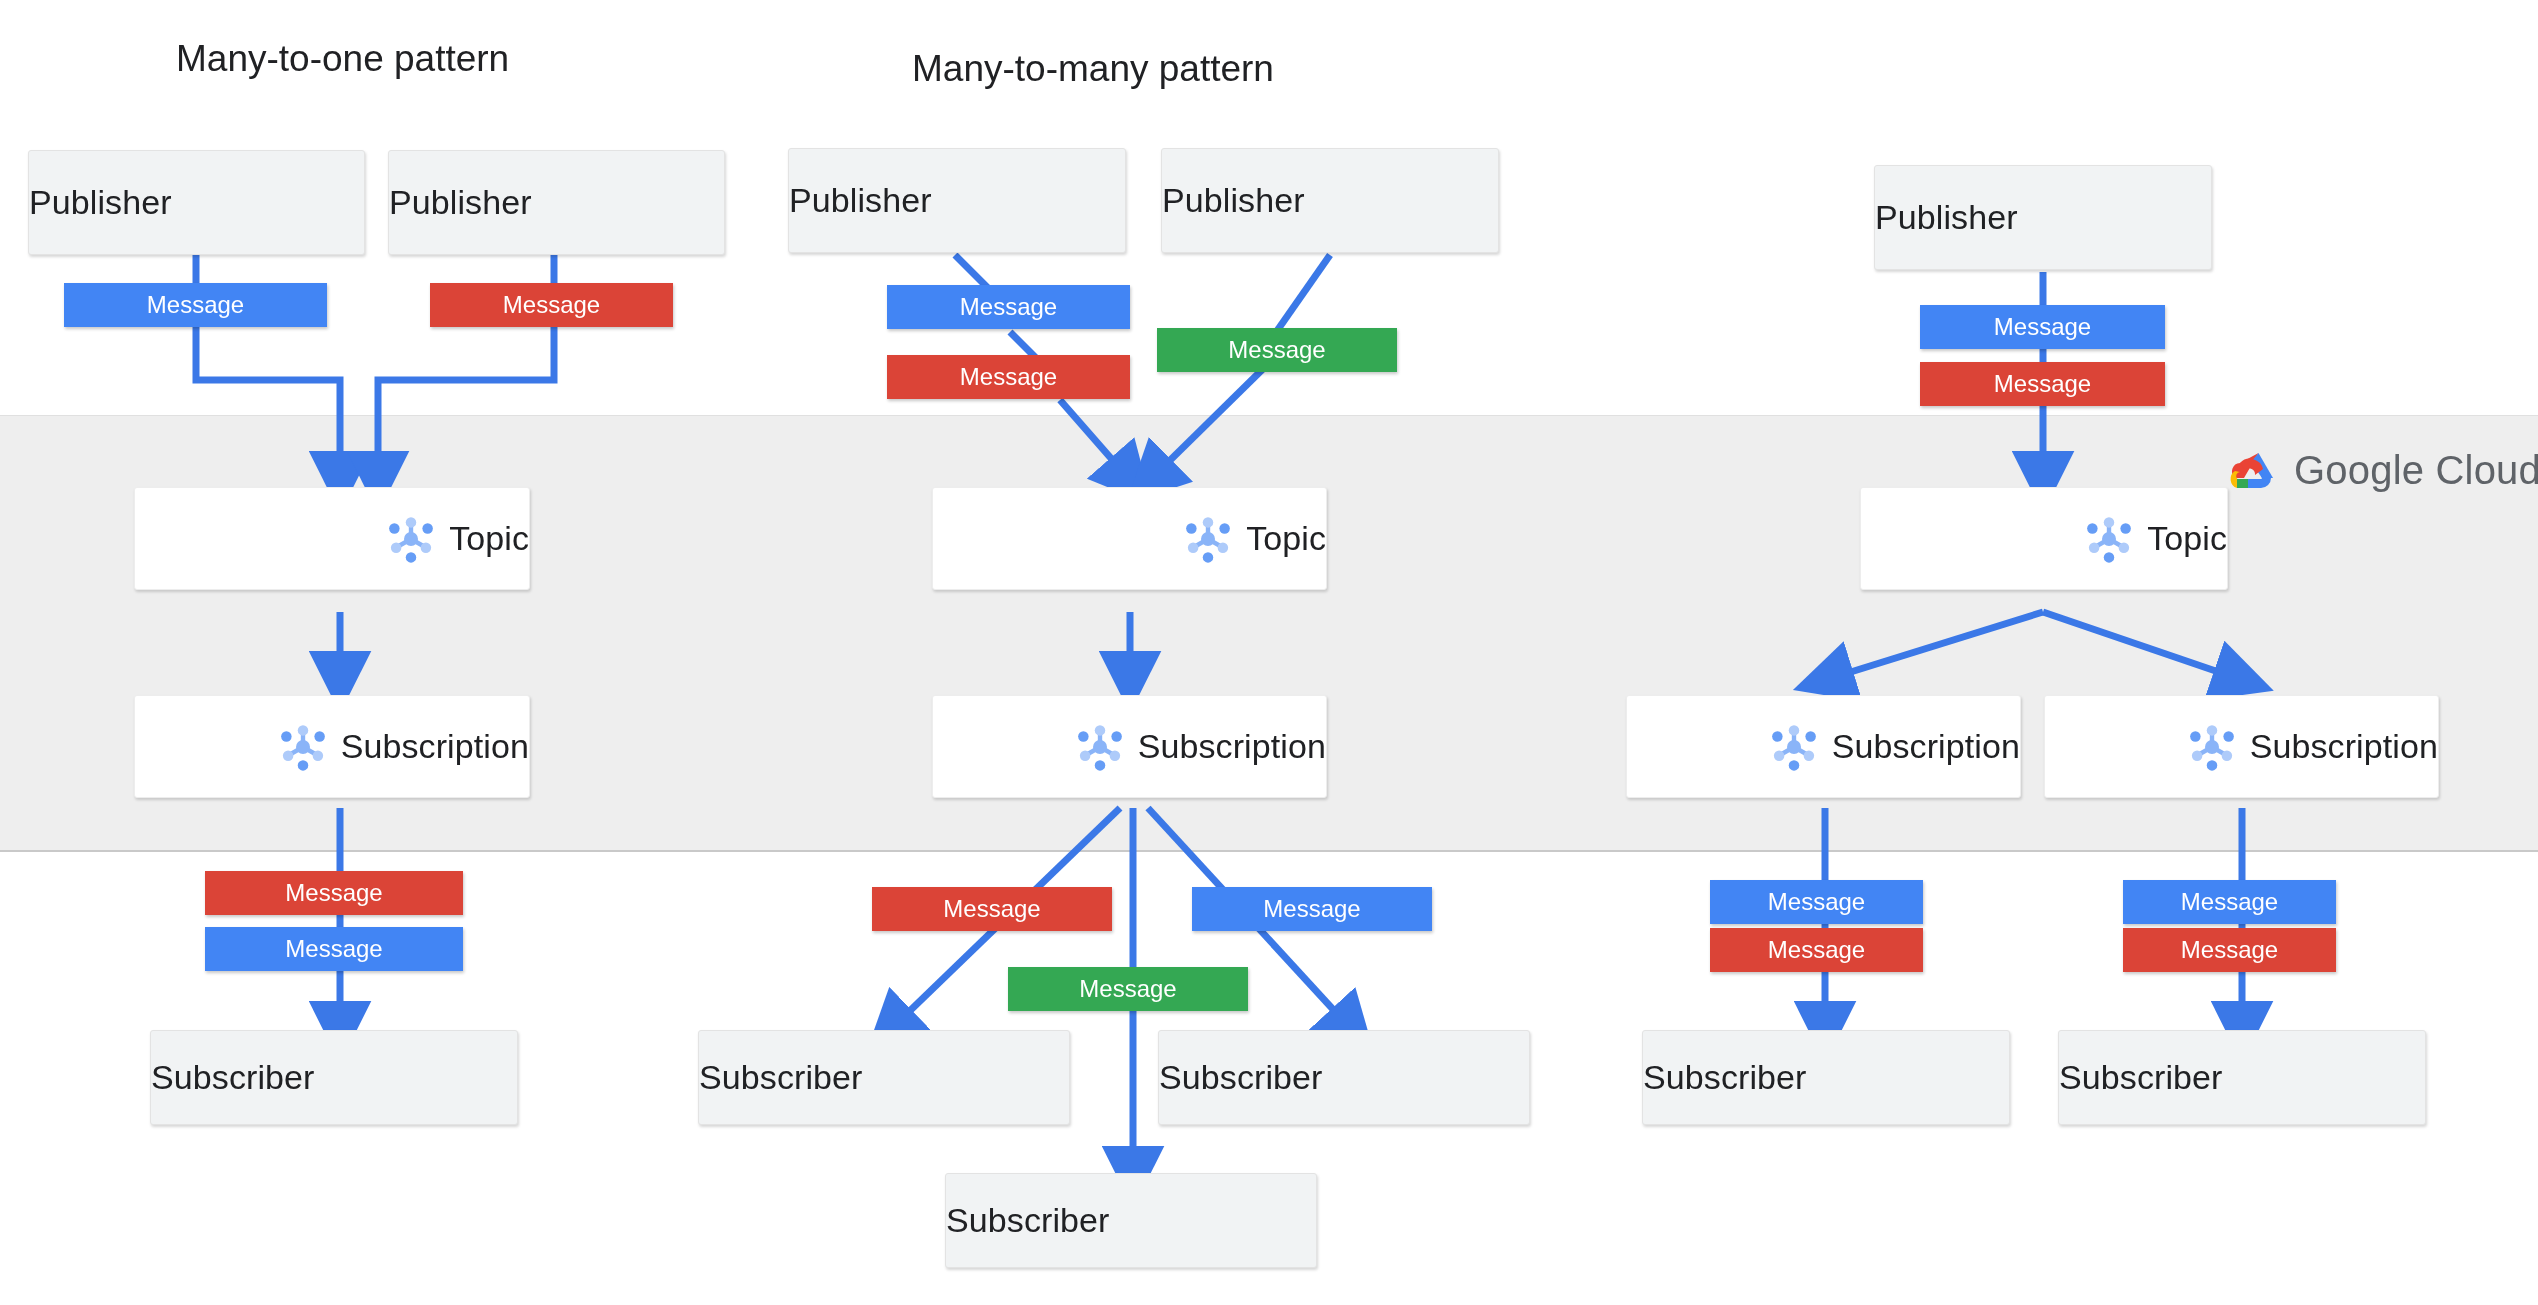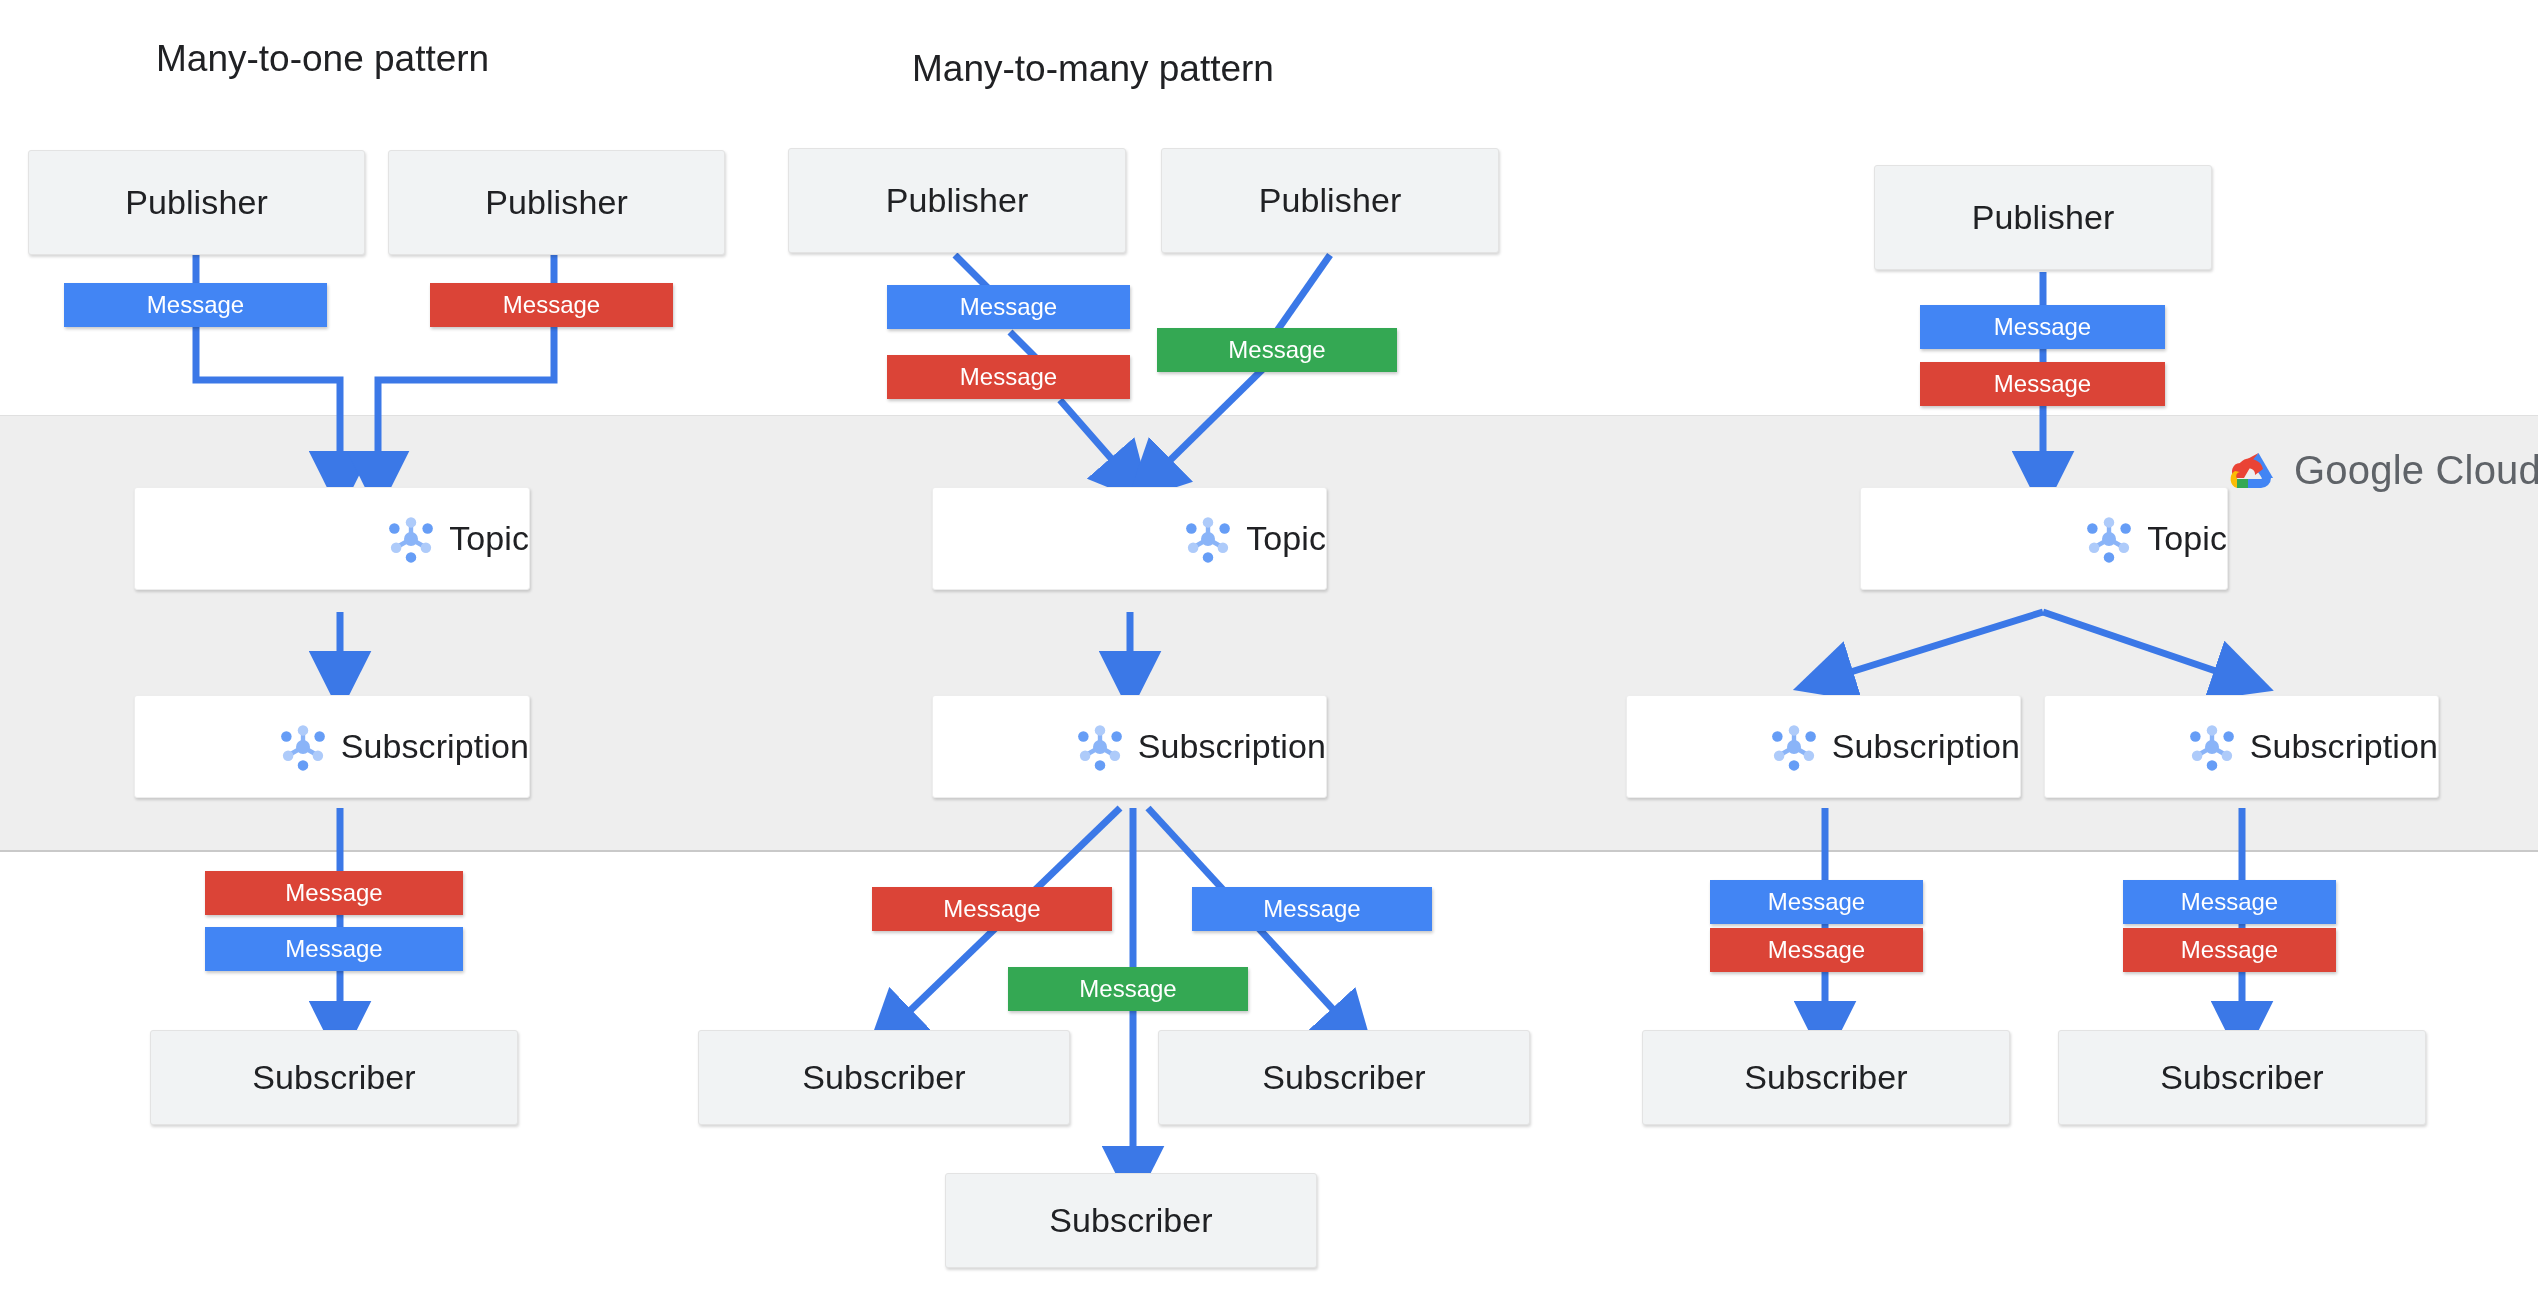--- a/index.html
+++ b/index.html
@@ -5,21 +5,21 @@
   html,body{margin:0;padding:0;background:#ffffff;}
   body{width:2538px;height:1305px;font-family:"Liberation Sans",sans-serif;overflow:hidden;}
   #stage{position:relative;width:2538px;height:1305px;background:#ffffff;}
 
   .gcp-band{position:absolute;left:0;top:415px;width:2538px;height:437px;background:#EEEEEE;
             border-top:1px solid #e0e0e0;border-bottom:2px solid #c9c9c9;box-sizing:border-box;}
 
   svg.edges{position:absolute;left:0;top:0;width:2538px;height:1305px;pointer-events:none;}
 
   .node{position:absolute;box-sizing:border-box;display:flex;align-items:center;
-        justify-content:center;border-radius:3px;}
+        justify-content:flex-start;border-radius:3px;}
   .node .lbl{font-size:34px;color:#202124;letter-spacing:.1px;white-space:nowrap;}
 
   .n-plain{background:#F1F3F4;border:1px solid #e3e3e3;
            box-shadow:1px 2px 3px rgba(0,0,0,.16);}
   .n-white{background:#FFFFFF;border:1px solid #ededed;
            box-shadow:1px 2px 3px rgba(0,0,0,.16);justify-content:flex-end;}
   .n-white .lbl{margin-left:10px;}
 
   .psicon{width:56px;height:56px;margin-left:22px;flex:0 0 56px;}
 
@@ -88,21 +88,21 @@
       <path d="M30.5 3 L45 28 L34 28 L23 12 Z" fill="#4285F4"></path>
       <path d="M5 28 A9 9 0 0 0 13 38 L34 38 A9 9 0 0 0 34 20 A13 13 0 0 0 10 23 Z" fill="none"></path>
       <path d="M7 21 A9.5 9.5 0 0 0 9 38 L18 38 L18 29 L9.5 29 A4 4 0 0 1 12 22 Z" fill="#FBBC05"></path>
       <path d="M9 29 L9 38 L22 38 L22 29 Z" fill="#34A853"></path>
       <path d="M33 18 A10 10 0 0 1 33 38 L20 38 L20 29 L33 29 A1 1 0 0 0 33 27 Z" fill="#4285F4"></path>
       <path d="M12 13 A13.5 13.5 0 0 1 35 19 L27 25 A6 6 0 0 0 17 20 Z" fill="#EA4335"></path>
     </svg>
     <span class="gctext">Google Cloud</span>
   </div>
 
-  <div class="title" style="left:156px;top:38px;">Many-to-one pattern</div>
+  <div class="title" style="left:176px;top:38px;">Many-to-one pattern</div>
   <div class="title" style="left:912px;top:48px;">Many-to-many  pattern</div>
 
   <div class="node n-plain" style="left:28px;top:150px;width:337px;height:105px;">
     <span class="lbl">Publisher</span>
   </div>
   <div class="node n-plain" style="left:388px;top:150px;width:337px;height:105px;">
     <span class="lbl">Publisher</span>
   </div>
 
   <div class="msg blue" style="left:64px;top:283px;width:263px;">Message</div>

